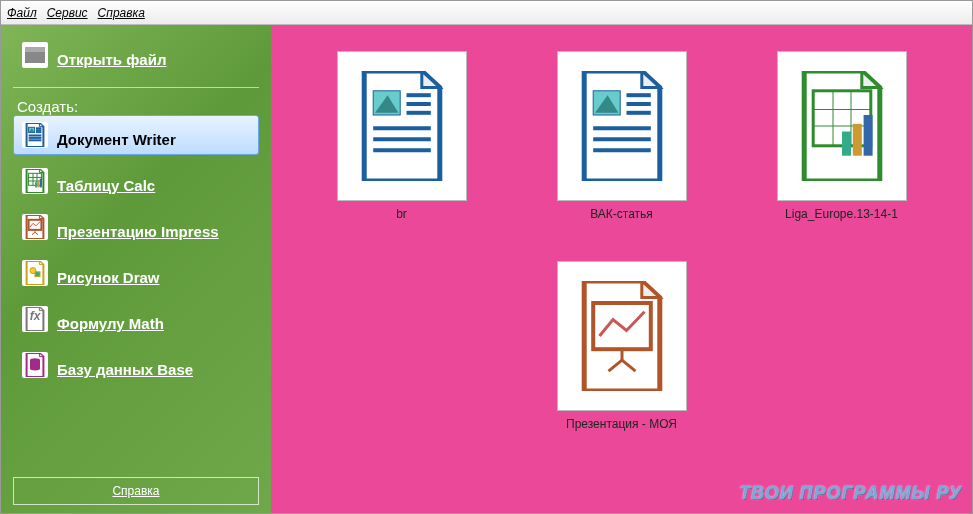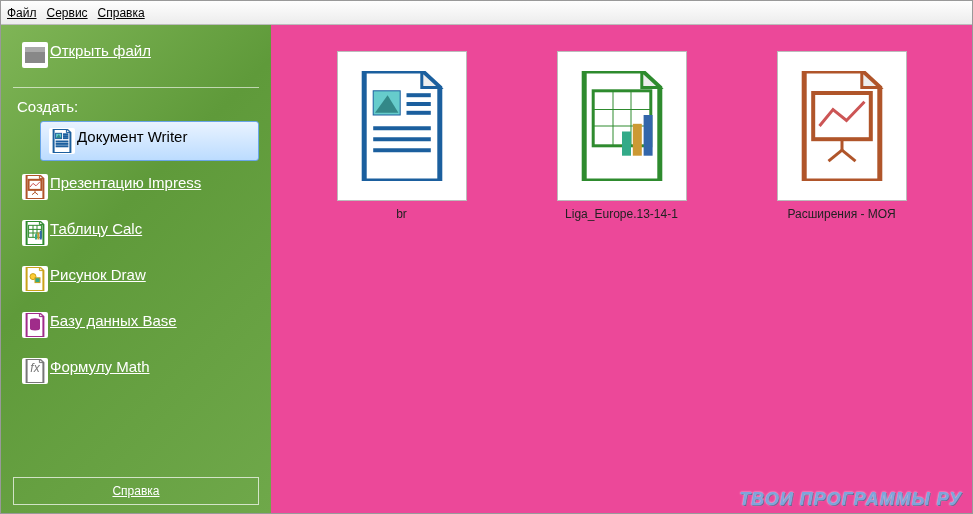--- a/index.html
+++ b/index.html
@@ -13,52 +13,53 @@
       position: relative;
     }
     .menubar {
       height: 24px;
       background: linear-gradient(#fefefe,#ececec);
       border-bottom: 1px solid #bbb;
       padding: 0 6px;
       display: flex; align-items: center;
       gap: 10px;
       font-size: 12px;
+      font-style: italic;
     }
     .menubar span { cursor: default; }
     .menubar span u { text-decoration: underline; }
     .content { display: flex; height: calc(100% - 24px); }
     .sidebar {
       width: 270px;
       background: linear-gradient(135deg,#7fb556 0%,#5f9a3a 40%,#6fa84a 100%);
       background-color: #6fa84a;
       padding: 10px 12px 8px 12px;
       display: flex; flex-direction: column;
       color: #fff;
     }
     .sb-item {
-      display: flex; align-items: flex-start;
-      gap: 2px;
+      display: flex; align-items: flex-end;
+      gap: 9px;
       padding: 6px 8px;
       border: 1px solid transparent;
       border-radius: 3px;
       margin-bottom: 6px;
       cursor: pointer;
       font-size: 15px;
+      font-weight: bold;
     }
     .sb-item .txt { text-decoration: underline; }
     .sb-item.selected {
       background: linear-gradient(#e9f3ff,#bcdcff);
       border: 1px solid #6aa5e8;
       color: #000;
-      margin-left: 27px;
     }
     .sb-item.selected .txt { text-decoration: none; color:#000; }
     .sb-divider { border-top: 1px solid rgba(255,255,255,.6); margin: 6px 0 10px 0; }
-    .sb-heading { font-size: 15px; color:#fff; margin-bottom:6px; padding-left:4px; }
+    .sb-heading { font-size: 15px; color:#fff; padding-left:4px; }
     .sb-icon {
       width: 26px; height: 26px; flex: 0 0 26px;
       background: #fff; border-radius: 2px;
       display:flex; align-items:center; justify-content:center;
     }
     .sidebar-bottom {
       margin-top: auto;
       display:flex; gap:10px; padding-top:8px;
     }
     .sb-btn {
@@ -84,21 +85,21 @@
     .thumb .frame {
       width:130px; height:150px; border:1px solid #bbb;
       display:flex; align-items:center; justify-content:center;
       background:#fff;
     }
     .thumb .caption {
       font-size:12px; color:#222; text-align:center;
       max-width:160px; white-space:nowrap; overflow:hidden; text-overflow:ellipsis;
     }
     .watermark {
-      position:absolute; right:10px; bottom:3px;
+      position:absolute; right:10px; bottom:9px;
       font-size:18px; font-weight:bold;
       color:#6bb6e8; text-shadow: 0 0 2px #fff, 1px 1px 0 #2a5f8a;
       font-style: italic; letter-spacing:1px;
       opacity:.85;
     }
     
     .docicon { width:90px; height:110px; }
   </style>
 </head>
 <body>
@@ -140,80 +141,80 @@
              <line x1="3.5999999999999996" y1="12.48" x2="16.4" y2="12.48" stroke="#1b5f9e" stroke-width="2"></line>
              <line x1="3.5999999999999996" y1="14.879999999999999" x2="16.4" y2="14.879999999999999" stroke="#1b5f9e" stroke-width="2"></line>
              <line x1="3.5999999999999996" y1="17.28" x2="16.4" y2="17.28" stroke="#1b5f9e" stroke-width="2"></line>
   </svg>
           </span>
     <span class="txt">Документ Writer</span>
         </div>
         <div class="sb-item">
           <span class="sb-icon">
             <svg class="" width="20" height="24" viewBox="0 0 20 24">
-    <path d="M 1.6 0 L 14.399999999999999 0 L 18.400000000000002 3.5999999999999996 L 18.400000000000002 24 L 1.6 24 Z" fill="#fff" stroke="#b0552a" stroke-width="2"></path>
-    <path d="M 14.399999999999999 0 L 14.399999999999999 3.5999999999999996 L 18.400000000000002 3.5999999999999996 Z" fill="#eee" stroke="#b0552a" stroke-width="1"></path>
-    <rect x="3.5999999999999996" y="4.800000000000001" width="12.8" height="10.08" fill="#fff" stroke="#b0552a" stroke-width="2"></rect>
-             <line x1="10" y1="14.879999999999999" x2="10" y2="17.28" stroke="#b0552a" stroke-width="1"></line>
-             <line x1="7" y1="19.68" x2="10" y2="17.28" stroke="#b0552a" stroke-width="1"></line>
-             <line x1="13" y1="19.68" x2="10" y2="17.28" stroke="#b0552a" stroke-width="1"></line>
-             <polyline points="5,12 8,8.399999999999999 11,10.8 15,6.720000000000001" fill="none" stroke="#c55" stroke-width="1"></polyline>
-  </svg>
-          </span>
-    <span class="txt">Презентацию Impress</span>
-        </div>
-        <div class="sb-item">
-          <span class="sb-icon">
-            <svg class="" width="20" height="24" viewBox="0 0 20 24">
     <path d="M 1.6 0 L 14.399999999999999 0 L 18.400000000000002 3.5999999999999996 L 18.400000000000002 24 L 1.6 24 Z" fill="#fff" stroke="#2e8b2e" stroke-width="2"></path>
     <path d="M 14.399999999999999 0 L 14.399999999999999 3.5999999999999996 L 18.400000000000002 3.5999999999999996 Z" fill="#eee" stroke="#2e8b2e" stroke-width="1"></path>
     <rect x="3.5999999999999996" y="4.32" width="12.8" height="12" fill="none" stroke="#2e8b2e" stroke-width="1"></rect>
              <line x1="8" y1="4.32" x2="8" y2="16.32" stroke="#2e8b2e"></line>
              <line x1="12" y1="4.32" x2="12" y2="16.32" stroke="#2e8b2e"></line>
              <line x1="3.5999999999999996" y1="8.399999999999999" x2="16.4" y2="8.399999999999999" stroke="#2e8b2e"></line>
              <line x1="3.5999999999999996" y1="12" x2="16.4" y2="12" stroke="#2e8b2e"></line>
              <rect x="10" y="13.200000000000001" width="2" height="5.28" fill="#3a8"></rect>
              <rect x="12.4" y="11.52" width="2" height="6.959999999999999" fill="#c93"></rect>
              <rect x="14.8" y="9.600000000000001" width="2" height="8.879999999999999" fill="#36a"></rect>
   </svg>
           </span>
     <span class="txt">Таблицу Calc</span>
         </div>
         <div class="sb-item">
           <span class="sb-icon">
             <svg class="" width="20" height="24" viewBox="0 0 20 24">
+    <path d="M 1.6 0 L 14.399999999999999 0 L 18.400000000000002 3.5999999999999996 L 18.400000000000002 24 L 1.6 24 Z" fill="#fff" stroke="#b0552a" stroke-width="2"></path>
+    <path d="M 14.399999999999999 0 L 14.399999999999999 3.5999999999999996 L 18.400000000000002 3.5999999999999996 Z" fill="#eee" stroke="#b0552a" stroke-width="1"></path>
+    <rect x="3.5999999999999996" y="4.800000000000001" width="12.8" height="10.08" fill="#fff" stroke="#b0552a" stroke-width="2"></rect>
+             <line x1="10" y1="14.879999999999999" x2="10" y2="17.28" stroke="#b0552a" stroke-width="1"></line>
+             <line x1="7" y1="19.68" x2="10" y2="17.28" stroke="#b0552a" stroke-width="1"></line>
+             <line x1="13" y1="19.68" x2="10" y2="17.28" stroke="#b0552a" stroke-width="1"></line>
+             <polyline points="5,12 8,8.399999999999999 11,10.8 15,6.720000000000001" fill="none" stroke="#c55" stroke-width="1"></polyline>
+  </svg>
+          </span>
+    <span class="txt">Презентацию Impress</span>
+        </div>
+        <div class="sb-item">
+          <span class="sb-icon">
+            <svg class="" width="20" height="24" viewBox="0 0 20 24">
     <path d="M 1.6 0 L 14.399999999999999 0 L 18.400000000000002 3.5999999999999996 L 18.400000000000002 24 L 1.6 24 Z" fill="#fff" stroke="#c9a21a" stroke-width="2"></path>
     <path d="M 14.399999999999999 0 L 14.399999999999999 3.5999999999999996 L 18.400000000000002 3.5999999999999996 Z" fill="#eee" stroke="#c9a21a" stroke-width="1"></path>
     <circle cx="8" cy="9.600000000000001" r="3" fill="#fc3" stroke="#c9a21a"></circle>
              <rect x="10" y="10.8" width="5" height="4.800000000000001" fill="#3a8" stroke="#c9a21a"></rect>
   </svg>
           </span>
     <span class="txt">Рисунок Draw</span>
+        </div>
+        <div class="sb-item">
+          <span class="sb-icon">
+            <svg class="" width="20" height="24" viewBox="0 0 20 24">
+    <path d="M 1.6 0 L 14.399999999999999 0 L 18.400000000000002 3.5999999999999996 L 18.400000000000002 24 L 1.6 24 Z" fill="#fff" stroke="#777" stroke-width="2"></path>
+    <path d="M 14.399999999999999 0 L 14.399999999999999 3.5999999999999996 L 18.400000000000002 3.5999999999999996 Z" fill="#eee" stroke="#777" stroke-width="1"></path>
+    <text x="10" y="13.200000000000001" text-anchor="middle" font-size="12" fill="#777" font-style="italic">fx</text>
+  </svg>
+          </span>
+    <span class="txt">Формулу Math</span>
         </div>
         <div class="sb-item">
           <span class="sb-icon">
             <svg class="" width="20" height="24" viewBox="0 0 20 24">
     <path d="M 1.6 0 L 14.399999999999999 0 L 18.400000000000002 3.5999999999999996 L 18.400000000000002 24 L 1.6 24 Z" fill="#fff" stroke="#a02c8a" stroke-width="2"></path>
     <path d="M 14.399999999999999 0 L 14.399999999999999 3.5999999999999996 L 18.400000000000002 3.5999999999999996 Z" fill="#eee" stroke="#a02c8a" stroke-width="1"></path>
     <ellipse cx="10" cy="7.199999999999999" rx="5" ry="1.92" fill="#a02c8a"></ellipse>
              <rect x="5" y="7.199999999999999" width="10" height="8.399999999999999" fill="#a02c8a"></rect>
              <ellipse cx="10" cy="15.600000000000001" rx="5" ry="1.92" fill="#a02c8a"></ellipse>
   </svg>
           </span>
     <span class="txt">Базу данных Base</span>
-        </div>
-        <div class="sb-item">
-          <span class="sb-icon">
-            <svg class="" width="20" height="24" viewBox="0 0 20 24">
-    <path d="M 1.6 0 L 14.399999999999999 0 L 18.400000000000002 3.5999999999999996 L 18.400000000000002 24 L 1.6 24 Z" fill="#fff" stroke="#777" stroke-width="2"></path>
-    <path d="M 14.399999999999999 0 L 14.399999999999999 3.5999999999999996 L 18.400000000000002 3.5999999999999996 Z" fill="#eee" stroke="#777" stroke-width="1"></path>
-    <text x="10" y="13.200000000000001" text-anchor="middle" font-size="12" fill="#777" font-style="italic">fx</text>
-  </svg>
-          </span>
-    <span class="txt">Формулу Math</span>
         </div>
       </div>
 
     <div class="sidebar-bottom">
       <div class="sb-btn">Справка</div>
     </div>
   </div>
 
   <div class="gallery" id="gallery">
       <div class="thumb">
@@ -229,20 +230,37 @@
              <line x1="16.2" y1="57.2" x2="73.8" y2="57.2" stroke="#1b5f9e" stroke-width="4"></line>
              <line x1="16.2" y1="68.2" x2="73.8" y2="68.2" stroke="#1b5f9e" stroke-width="4"></line>
              <line x1="16.2" y1="79.2" x2="73.8" y2="79.2" stroke="#1b5f9e" stroke-width="4"></line>
   </svg>
         </div>
     <div class="caption">br</div>
       </div>
       <div class="thumb">
         <div class="frame">
           <svg class="docicon" width="90" height="110" viewBox="0 0 90 110">
+    <path d="M 7.2 0 L 64.8 0 L 82.8 16.5 L 82.8 110 L 7.2 110 Z" fill="#fff" stroke="#1b5f9e" stroke-width="5"></path>
+    <path d="M 64.8 0 L 64.8 16.5 L 82.8 16.5 Z" fill="#eee" stroke="#1b5f9e" stroke-width="3"></path>
+    <rect x="16.2" y="19.8" width="27" height="24.2" fill="#6cc" stroke="#1b5f9e"></rect>
+             <polygon points="18,41.8 30.6,24.2 41.4,41.8" fill="#388"></polygon>
+             <line x1="49.50000000000001" y1="24.2" x2="73.8" y2="24.2" stroke="#1b5f9e" stroke-width="4"></line>
+             <line x1="49.50000000000001" y1="33" x2="73.8" y2="33" stroke="#1b5f9e" stroke-width="4"></line>
+             <line x1="49.50000000000001" y1="41.8" x2="73.8" y2="41.8" stroke="#1b5f9e" stroke-width="4"></line>
+             <line x1="16.2" y1="57.2" x2="73.8" y2="57.2" stroke="#1b5f9e" stroke-width="4"></line>
+             <line x1="16.2" y1="68.2" x2="73.8" y2="68.2" stroke="#1b5f9e" stroke-width="4"></line>
+             <line x1="16.2" y1="79.2" x2="73.8" y2="79.2" stroke="#1b5f9e" stroke-width="4"></line>
+  </svg>
+        </div>
+    <div class="caption">ВАК-статья</div>
+      </div>
+      <div class="thumb">
+        <div class="frame">
+          <svg class="docicon" width="90" height="110" viewBox="0 0 90 110">
     <path d="M 7.2 0 L 64.8 0 L 82.8 16.5 L 82.8 110 L 7.2 110 Z" fill="#fff" stroke="#2e8b2e" stroke-width="5"></path>
     <path d="M 64.8 0 L 64.8 16.5 L 82.8 16.5 Z" fill="#eee" stroke="#2e8b2e" stroke-width="3"></path>
     <rect x="16.2" y="19.8" width="57.6" height="55" fill="none" stroke="#2e8b2e" stroke-width="3"></rect>
              <line x1="36" y1="19.8" x2="36" y2="74.80000000000001" stroke="#2e8b2e"></line>
              <line x1="54" y1="19.8" x2="54" y2="74.80000000000001" stroke="#2e8b2e"></line>
              <line x1="16.2" y1="38.5" x2="73.8" y2="38.5" stroke="#2e8b2e"></line>
              <line x1="16.2" y1="55" x2="73.8" y2="55" stroke="#2e8b2e"></line>
              <rect x="45" y="60.50000000000001" width="9" height="24.2" fill="#3a8"></rect>
              <rect x="55.8" y="52.8" width="9" height="31.9" fill="#c93"></rect>
              <rect x="66.6" y="44" width="9" height="40.7" fill="#36a"></rect>
@@ -255,18 +273,18 @@
           <svg class="docicon" width="90" height="110" viewBox="0 0 90 110">
     <path d="M 7.2 0 L 64.8 0 L 82.8 16.5 L 82.8 110 L 7.2 110 Z" fill="#fff" stroke="#b0552a" stroke-width="5"></path>
     <path d="M 64.8 0 L 64.8 16.5 L 82.8 16.5 Z" fill="#eee" stroke="#b0552a" stroke-width="3"></path>
     <rect x="16.2" y="22" width="57.6" height="46.199999999999996" fill="#fff" stroke="#b0552a" stroke-width="4"></rect>
              <line x1="45" y1="68.2" x2="45" y2="79.2" stroke="#b0552a" stroke-width="3"></line>
              <line x1="31.499999999999996" y1="90.19999999999999" x2="45" y2="79.2" stroke="#b0552a" stroke-width="3"></line>
              <line x1="58.5" y1="90.19999999999999" x2="45" y2="79.2" stroke="#b0552a" stroke-width="3"></line>
              <polyline points="22.5,55 36,38.5 49.50000000000001,49.5 67.5,30.800000000000004" fill="none" stroke="#c55" stroke-width="3"></polyline>
   </svg>
         </div>
-    <div class="caption">Расширения  - МОЯ</div>
+    <div class="caption">Презентация  - МОЯ</div>
       </div>
     </div>
 </div>
 
 <div class="watermark">ТВОИ ПРОГРАММЫ РУ</div>
 
 </body></html>

